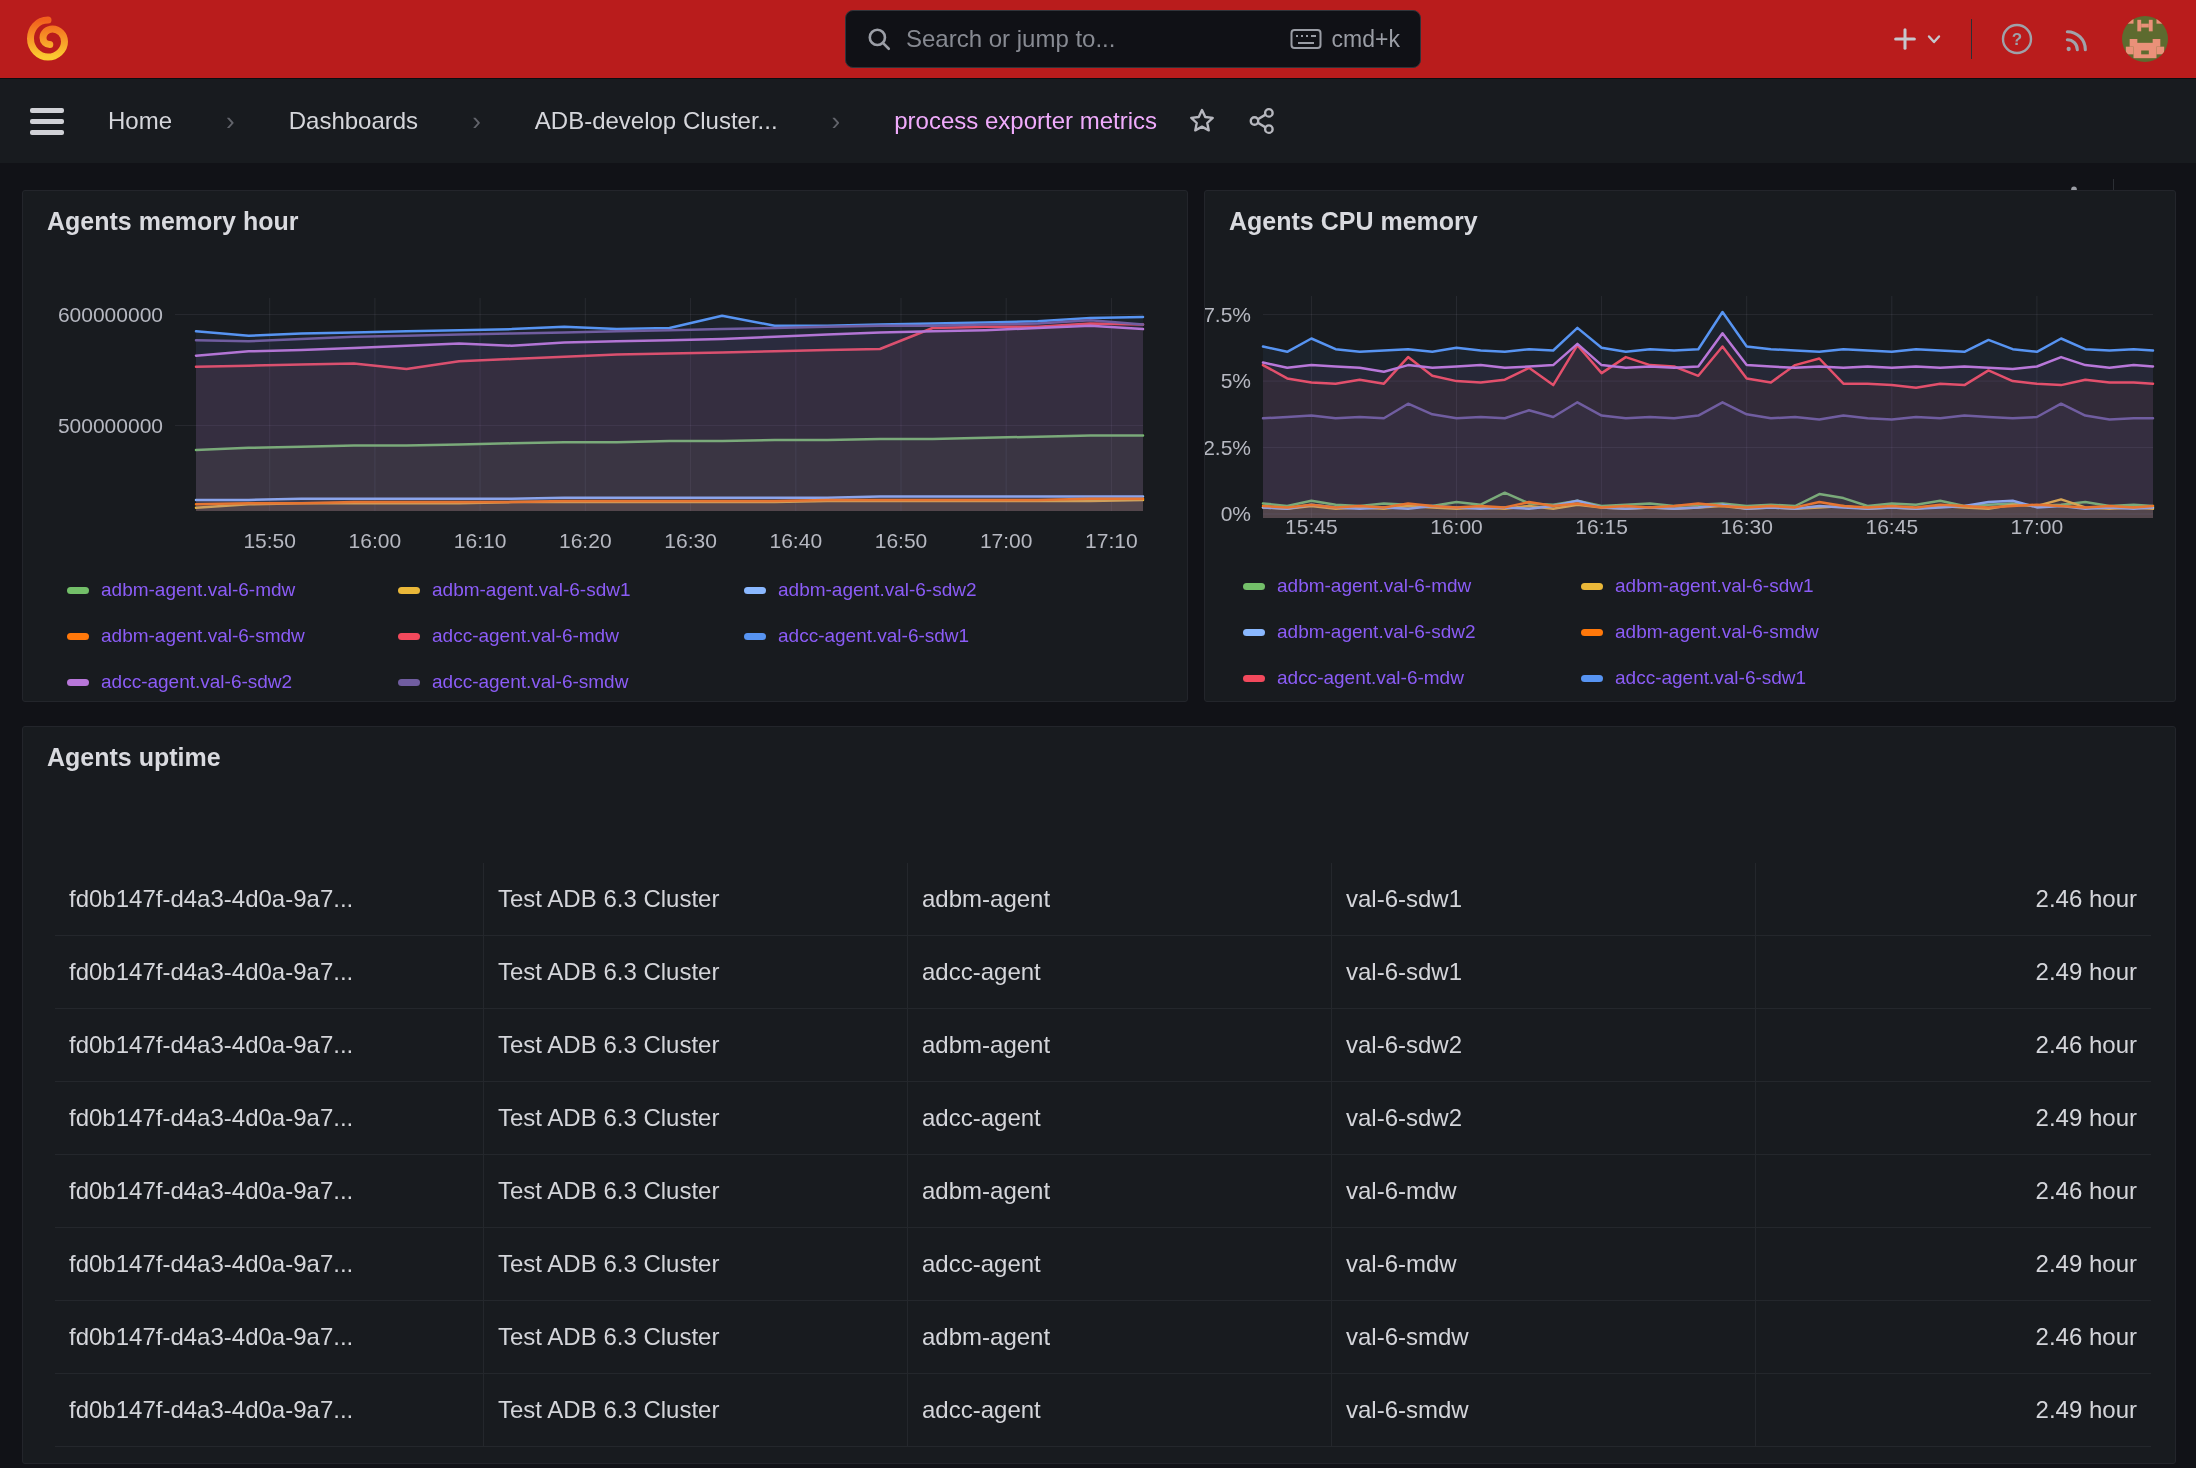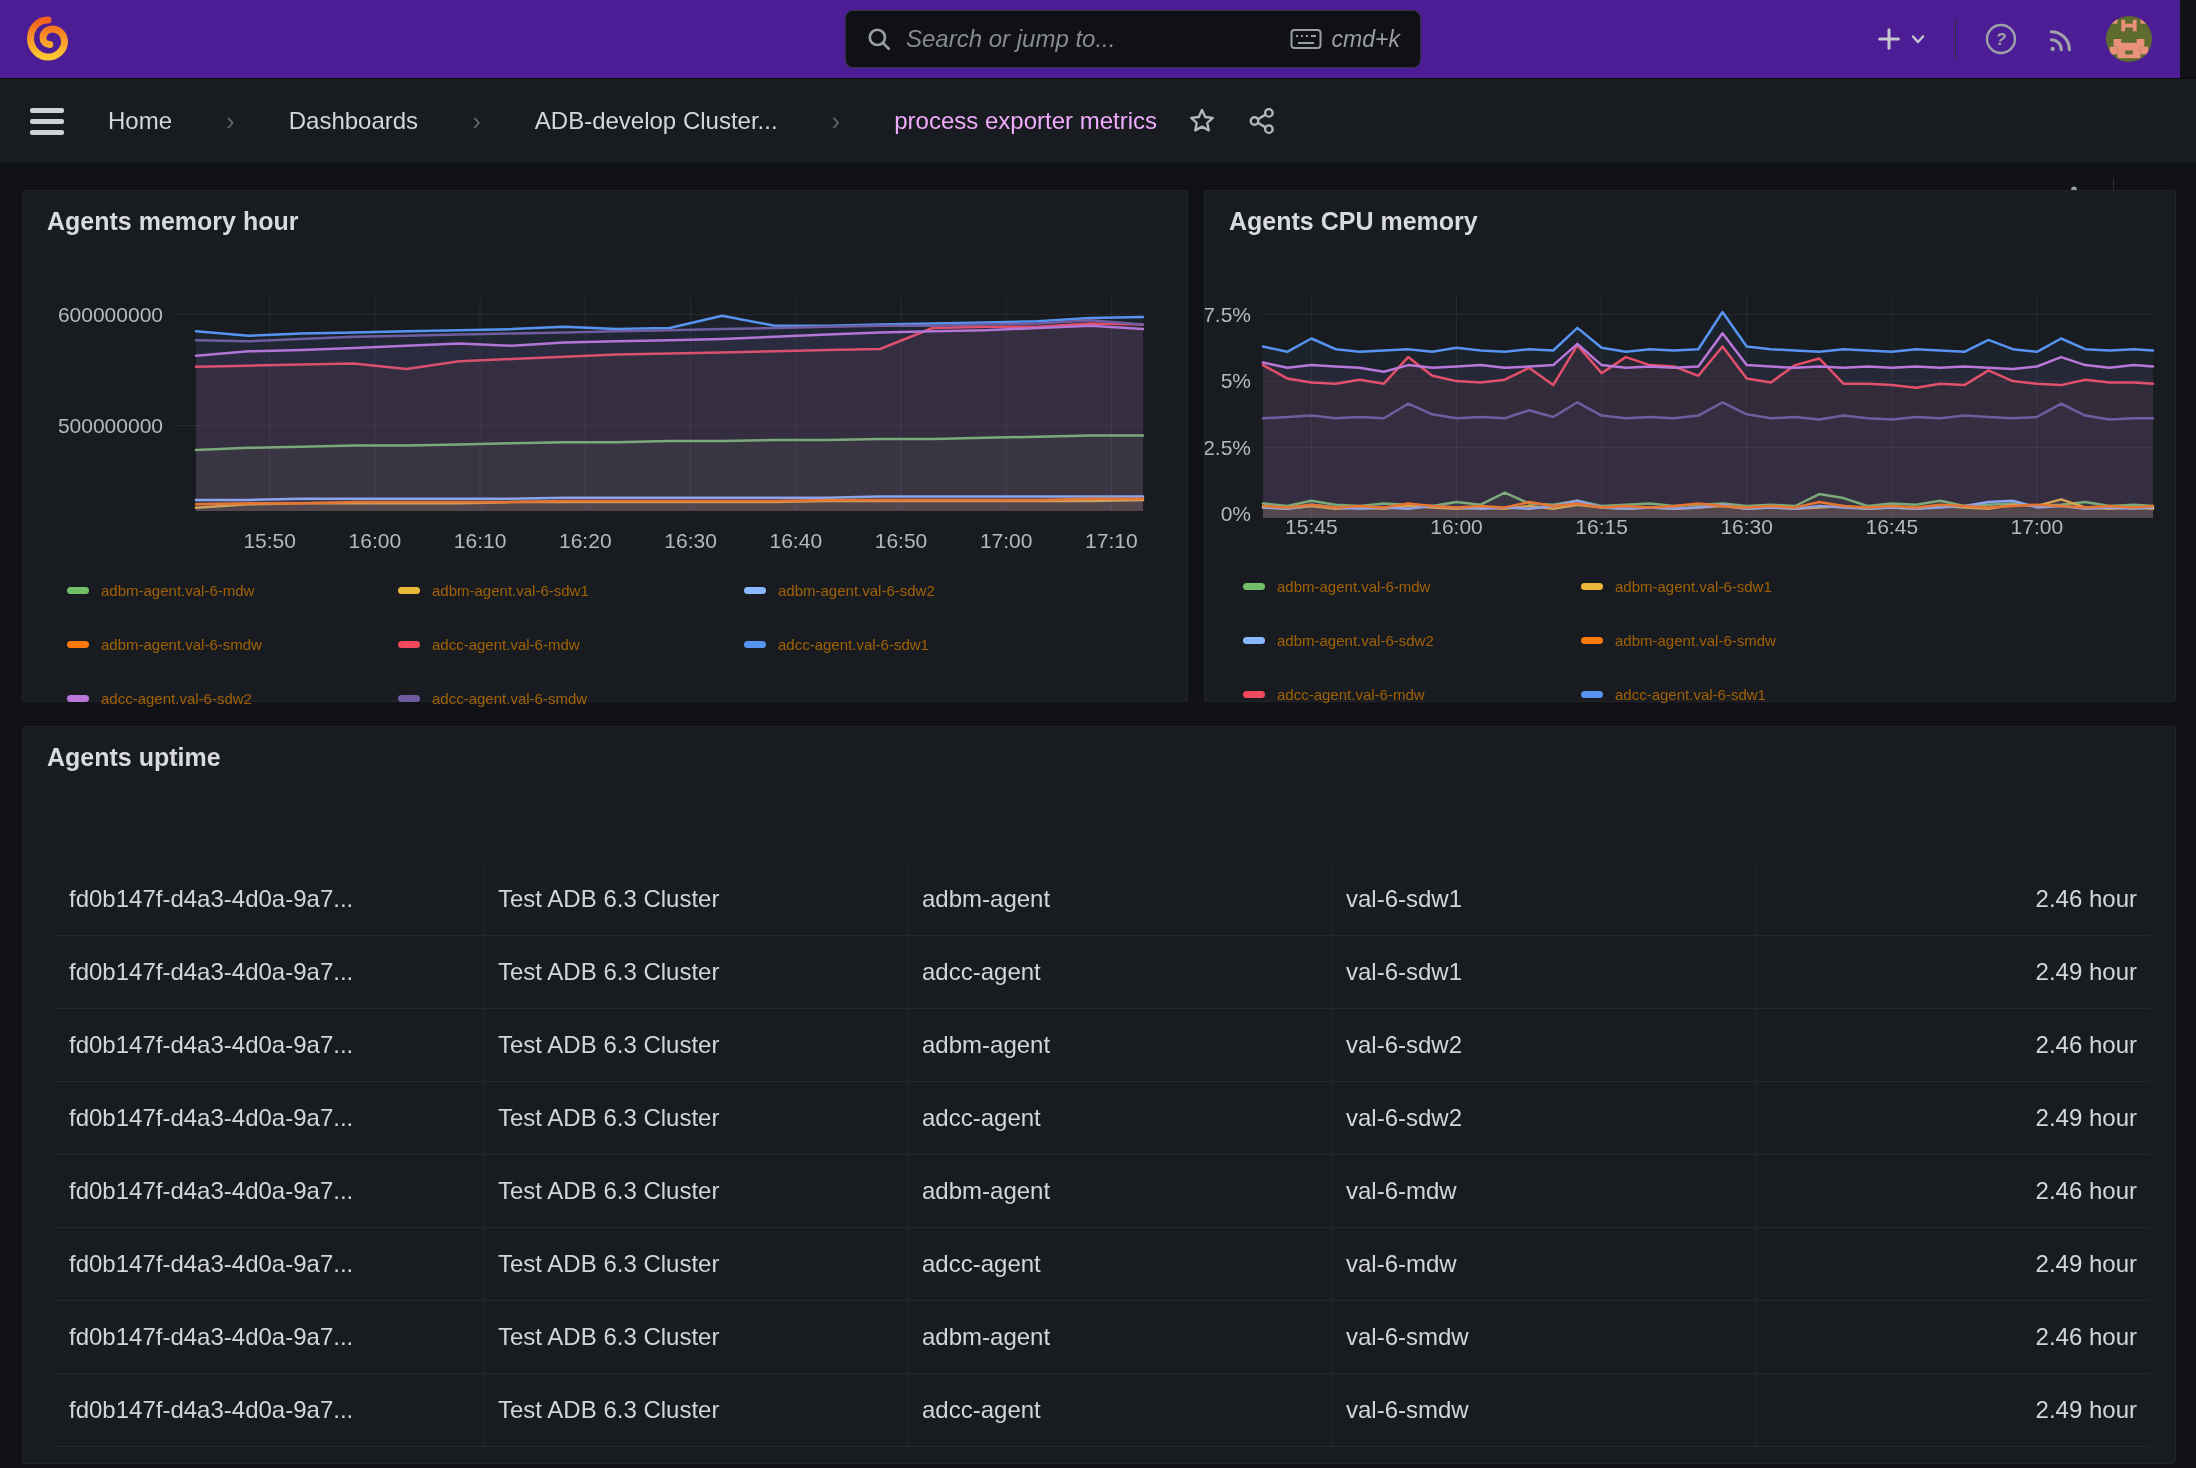--- a/index.html
+++ b/index.html
@@ -1,20 +1,20 @@
 <!DOCTYPE html>
 <html><head>
 <meta charset="utf-8">
 <style>
   html,body{margin:0;padding:0;background:#111217;}
   #screen{position:relative;width:2196px;height:1468px;background:#111217;overflow:hidden;
           font-family:"Liberation Sans",sans-serif;color:#d4d5da;}
 
   
-  .topbar{position:absolute;left:0;top:0;right:16px;height:78px;background:#4c1d95;font-style:italic;}
+  .topbar{position:absolute;left:0;top:0;right:0;height:78px;background:#b91c1c;}
   .logo{position:absolute;left:24px;top:15px;width:48px;height:48px;}
   .searchbox{position:absolute;left:845px;top:10px;width:534px;height:56px;background:#101116;
              border:1px solid #31343a;border-radius:8px;display:flex;align-items:center;
              padding:0 20px;gap:14px;cursor:pointer;}
   .searchbox .ph{flex:1;font-size:24px;color:#878a92;}
   .shortcut{display:flex;align-items:center;gap:10px;color:#9a9da5;font-size:23px;}
   .topbar-right{position:absolute;right:0;top:0;height:78px;display:flex;align-items:center;
                 gap:28px;padding-right:28px;}
   .plusgrp{display:flex;align-items:center;gap:6px;cursor:pointer;}
   .vdiv{width:1px;height:40px;background:#2c2f35;}
@@ -39,21 +39,21 @@
   #panel-mem{left:22px;top:190px;width:1164px;height:510px;}
   #panel-cpu{left:1204px;top:190px;width:970px;height:510px;}
   #panel-table{left:22px;top:726px;width:2152px;height:736px;}
   .panel-title{position:absolute;left:24px;top:16px;font-size:25px;font-weight:600;
                color:#d9dadf;cursor:pointer;white-space:nowrap;}
 
   svg.chart{position:absolute;left:0;top:95px;}
   svg.chart .grid{stroke:rgba(204,204,220,0.09);stroke-width:1;}
   svg.chart text.tick{fill:#b6b8c1;font-size:21px;font-family:"Liberation Sans",sans-serif;}
 
-  .legend{position:absolute;display:grid;row-gap:24px;font-size:15px;color:#a16207;}
+  .legend{position:absolute;display:grid;row-gap:16px;font-size:19px;color:#8b5cf6;}
   #legend-mem{left:44px;top:384px;grid-template-columns:331px 346px auto;}
   #legend-cpu{left:38px;top:380px;grid-template-columns:338px auto;}
   .legend-item{display:flex;align-items:center;gap:12px;height:30px;cursor:pointer;white-space:nowrap;}
   .swatch{width:22px;height:7px;border-radius:4px;flex:none;}
 
   
   .t-head{position:absolute;left:16px;right:24px;top:76px;height:60px;display:grid;
           grid-template-columns:428px 424px 424px 424px 1fr;align-items:center;
           border-bottom:1px solid rgba(204,204,220,0.12);}
   .th{font-weight:700;font-size:24px;color:#d8d9de;padding-left:14px;cursor:pointer;}

